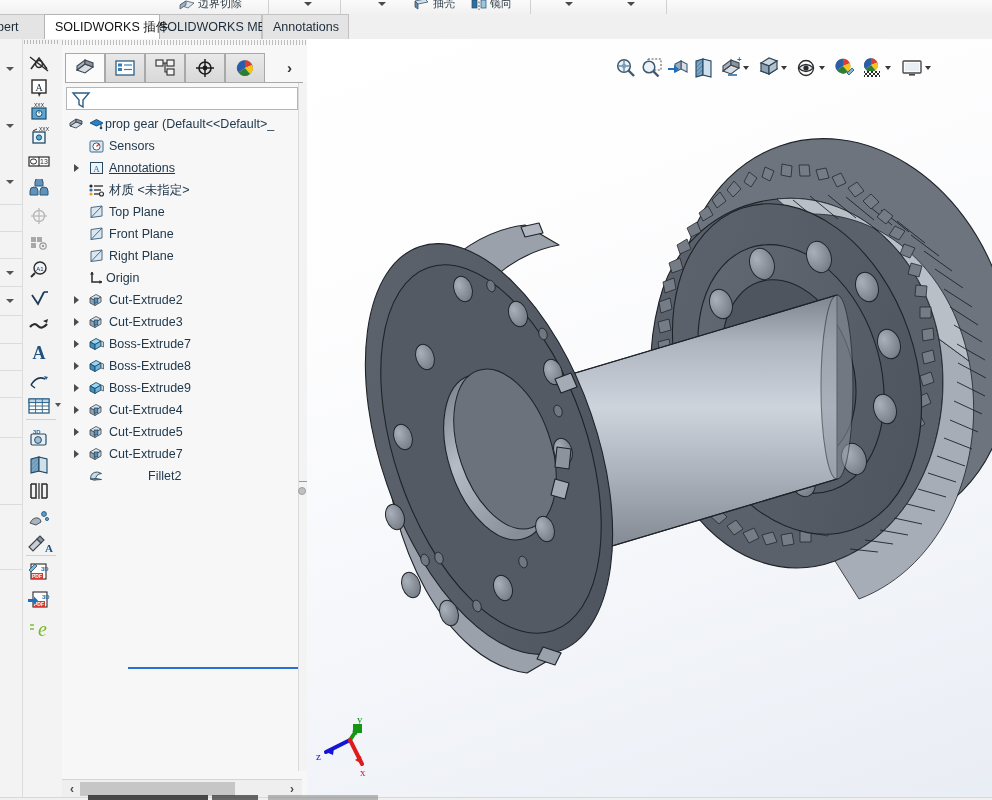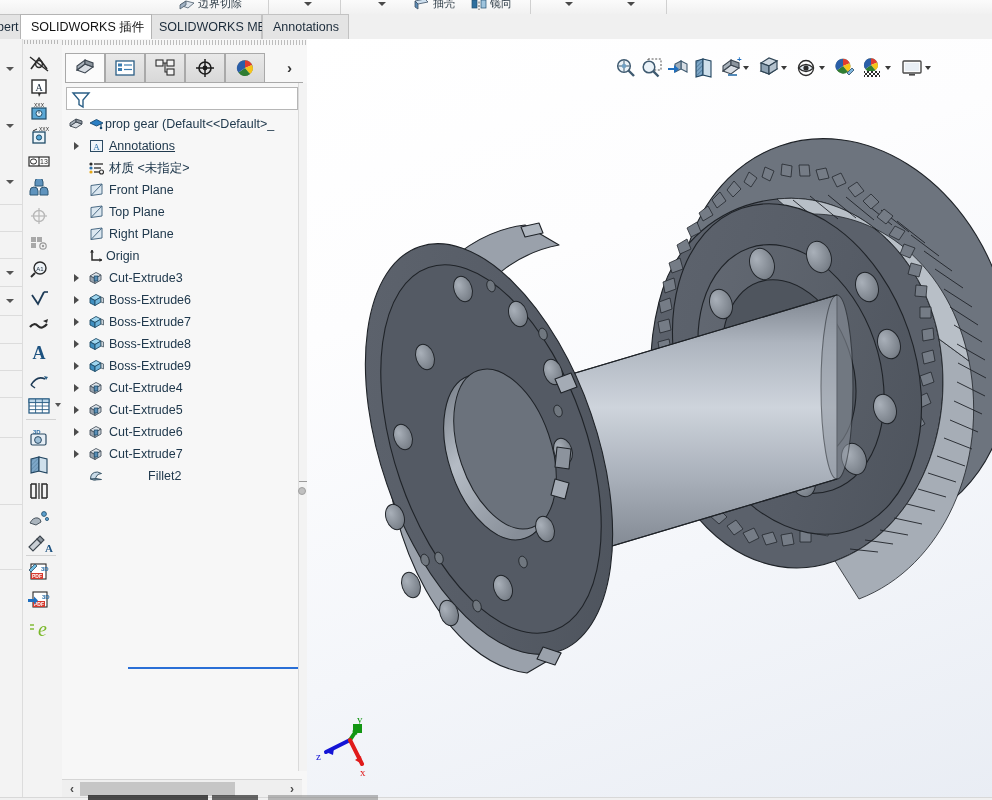--- a/index.html
+++ b/index.html
@@ -173,21 +173,21 @@
     <div class="rb-sep" style="left:530px;"></div>
     <div class="rb-caret" style="left:565px;"></div>
     <div class="rb-caret" style="left:627px;"></div>
     <div class="rb-sep" style="left:666px;"></div>
   </div>
 
   <div class="tabbar">
     <div class="tab clipped" style="left:-14px;width:62px;">
       <span>pert</span>
     </div>
-    <div class="tab active" style="left:20px;width:132px;text-align:center;">
+    <div class="tab active" style="left:44px;width:116px;text-align:center;">
       <span>SOLIDWORKS 插件</span>
     </div>
     <div class="tab" style="left:148px;width:114px;">
       <span>SOLIDWORKS MBD</span>
     </div>
     <div class="tab" style="left:262px;width:87px;">
       <span>Annotations</span>
     </div>
   </div>
 
@@ -451,20 +451,28 @@
               <path d="M8 3 L14 5 L14 8 L8 6 Z" fill="#8b949d" stroke="#3c4650" stroke-width="0.9"></path>
             </svg></span>
           <span class="tr-ico" style="left: 26px;"><svg width="17" height="16" viewBox="0 0 17 16">
               <path d="M2 7 L8.5 3.5 L15 7 L8.5 10 Z" fill="#2b7fc4" stroke="#16486f" stroke-width="0.9"></path>
               <path d="M13 8 v3.5" stroke="#16486f" stroke-width="1.1"></path>
               <circle cx="13" cy="12" r="1.3" fill="#16486f"></circle>
             </svg></span>
           <span class="tr-lab" style="left: 43px;">prop gear  (Default&lt;&lt;Default&gt;_</span>
         </div>
         <div class="tr">
+          <span class="tr-ico" style="left: 26px;"><svg width="17" height="16" viewBox="0 0 17 16">
+              <rect x="2" y="3" width="13" height="11" rx="1.2" fill="#dfe9f1" stroke="#3a6a8c" stroke-width="1"></rect>
+              <circle cx="8.5" cy="8.5" r="3.6" fill="#fff" stroke="#24516e" stroke-width="0.9"></circle>
+              <path d="M8.5 8.5 l2.4 -2.2" stroke="#c0392b" stroke-width="1.2"></path>
+            </svg></span>
+          <span class="tr-lab" style="left: 47px;">Sensors</span>
+        </div>
+        <div class="tr">
           <div class="tr-exp" style="left: 12px;"></div>
           <span class="tr-ico" style="left: 26px;"><svg width="17" height="16" viewBox="0 0 17 16">
               <rect x="2.5" y="2.5" width="12" height="11" fill="#eef4f9" stroke="#2b4a63" stroke-width="1"></rect>
               <text x="8.5" y="11.5" font-size="9" text-anchor="middle" fill="#2b6fa8" font-family="Liberation Serif, serif">A</text>
             </svg></span>
           <span class="tr-lab" style="left: 47px; text-decoration: underline;">Annotations</span>
         </div>
         <div class="tr">
           <span class="tr-ico" style="left: 26px;"><svg width="17" height="16" viewBox="0 0 17 16">
               <circle cx="3" cy="4" r="1.6" fill="#2b2b2b"></circle>
@@ -475,28 +483,28 @@
               <line x1="6" y1="12" x2="11" y2="12" stroke="#2b2b2b" stroke-width="1.3"></line>
               <circle cx="13.5" cy="12" r="2" fill="none" stroke="#2b2b2b" stroke-width="1.1"></circle>
             </svg></span>
           <span class="tr-lab" style="left: 47px;">材质 &lt;未指定&gt;</span>
         </div>
         <div class="tr">
           <span class="tr-ico" style="left: 26px;"><svg width="17" height="16" viewBox="0 0 17 16">
               <path d="M3 3.5 L14 2 L14 12 L3 13.5 Z" fill="#dbe7f0" stroke="#4a6a84" stroke-width="1"></path>
               <line x1="3" y1="13.5" x2="14" y2="2" stroke="#4a6a84" stroke-width="1"></line>
             </svg></span>
-          <span class="tr-lab" style="left: 47px;">Front Plane</span>
+          <span class="tr-lab" style="left: 47px;">Top Plane</span>
         </div>
         <div class="tr">
           <span class="tr-ico" style="left: 26px;"><svg width="17" height="16" viewBox="0 0 17 16">
               <path d="M3 3.5 L14 2 L14 12 L3 13.5 Z" fill="#dbe7f0" stroke="#4a6a84" stroke-width="1"></path>
               <line x1="3" y1="13.5" x2="14" y2="2" stroke="#4a6a84" stroke-width="1"></line>
             </svg></span>
-          <span class="tr-lab" style="left: 47px;">Top Plane</span>
+          <span class="tr-lab" style="left: 47px;">Front Plane</span>
         </div>
         <div class="tr">
           <span class="tr-ico" style="left: 26px;"><svg width="17" height="16" viewBox="0 0 17 16">
               <path d="M3 3.5 L14 2 L14 12 L3 13.5 Z" fill="#dbe7f0" stroke="#4a6a84" stroke-width="1"></path>
               <line x1="3" y1="13.5" x2="14" y2="2" stroke="#4a6a84" stroke-width="1"></line>
             </svg></span>
           <span class="tr-lab" style="left: 47px;">Right Plane</span>
         </div>
         <div class="tr">
           <span class="tr-ico" style="left: 26px;"><svg width="17" height="16" viewBox="0 0 17 16">
@@ -507,60 +515,60 @@
           <span class="tr-lab" style="left: 44px;">Origin</span>
         </div>
         <div class="tr">
           <div class="tr-exp" style="left: 12px;"></div>
           <span class="tr-ico" style="left: 26px;"><svg width="17" height="16" viewBox="0 0 17 16">
               <path d="M2 6 L8 2.5 L13 5 L7 8.5 Z" fill="#e2e7ec" stroke="#4a5560" stroke-width="0.9"></path>
               <path d="M2 6 L7 8.5 L7 13.5 L2 11 Z" fill="#9aa3ad" stroke="#4a5560" stroke-width="0.9"></path>
               <path d="M7 8.5 L13 5 L13 10 L7 13.5 Z" fill="#c3cad2" stroke="#4a5560" stroke-width="0.9"></path>
               <rect x="6.2" y="6" width="3.6" height="5" fill="#5a8fb8" stroke="#1f4c68" stroke-width="0.8"></rect>
             </svg></span>
+          <span class="tr-lab" style="left: 47px;">Cut-Extrude2</span>
+        </div>
+        <div class="tr">
+          <div class="tr-exp" style="left: 12px;"></div>
+          <span class="tr-ico" style="left: 26px;"><svg width="17" height="16" viewBox="0 0 17 16">
+              <path d="M2 6 L8 2.5 L13 5 L7 8.5 Z" fill="#e2e7ec" stroke="#4a5560" stroke-width="0.9"></path>
+              <path d="M2 6 L7 8.5 L7 13.5 L2 11 Z" fill="#9aa3ad" stroke="#4a5560" stroke-width="0.9"></path>
+              <path d="M7 8.5 L13 5 L13 10 L7 13.5 Z" fill="#c3cad2" stroke="#4a5560" stroke-width="0.9"></path>
+              <rect x="6.2" y="6" width="3.6" height="5" fill="#5a8fb8" stroke="#1f4c68" stroke-width="0.8"></rect>
+            </svg></span>
           <span class="tr-lab" style="left: 47px;">Cut-Extrude3</span>
         </div>
         <div class="tr">
           <div class="tr-exp" style="left: 12px;"></div>
           <span class="tr-ico" style="left: 26px;"><svg width="17" height="16" viewBox="0 0 17 16">
               <path d="M2 6 L8 2.5 L13 5 L7 8.5 Z" fill="#9fd6ef" stroke="#1f4c68" stroke-width="0.9"></path>
               <path d="M2 6 L7 8.5 L7 13.5 L2 11 Z" fill="#3f8fc0" stroke="#1f4c68" stroke-width="0.9"></path>
               <path d="M7 8.5 L13 5 L13 10 L7 13.5 Z" fill="#6fb4da" stroke="#1f4c68" stroke-width="0.9"></path>
               <path d="M13 5 L15.5 6 L15.5 11 L13 10 Z" fill="#c9d4dc" stroke="#4a5a66" stroke-width="0.8"></path>
             </svg></span>
-          <span class="tr-lab" style="left: 47px;">Boss-Extrude6</span>
+          <span class="tr-lab" style="left: 47px;">Boss-Extrude7</span>
         </div>
         <div class="tr">
           <div class="tr-exp" style="left: 12px;"></div>
           <span class="tr-ico" style="left: 26px;"><svg width="17" height="16" viewBox="0 0 17 16">
               <path d="M2 6 L8 2.5 L13 5 L7 8.5 Z" fill="#9fd6ef" stroke="#1f4c68" stroke-width="0.9"></path>
               <path d="M2 6 L7 8.5 L7 13.5 L2 11 Z" fill="#3f8fc0" stroke="#1f4c68" stroke-width="0.9"></path>
               <path d="M7 8.5 L13 5 L13 10 L7 13.5 Z" fill="#6fb4da" stroke="#1f4c68" stroke-width="0.9"></path>
               <path d="M13 5 L15.5 6 L15.5 11 L13 10 Z" fill="#c9d4dc" stroke="#4a5a66" stroke-width="0.8"></path>
             </svg></span>
-          <span class="tr-lab" style="left: 47px;">Boss-Extrude7</span>
+          <span class="tr-lab" style="left: 47px;">Boss-Extrude8</span>
         </div>
         <div class="tr">
           <div class="tr-exp" style="left: 12px;"></div>
           <span class="tr-ico" style="left: 26px;"><svg width="17" height="16" viewBox="0 0 17 16">
               <path d="M2 6 L8 2.5 L13 5 L7 8.5 Z" fill="#9fd6ef" stroke="#1f4c68" stroke-width="0.9"></path>
               <path d="M2 6 L7 8.5 L7 13.5 L2 11 Z" fill="#3f8fc0" stroke="#1f4c68" stroke-width="0.9"></path>
               <path d="M7 8.5 L13 5 L13 10 L7 13.5 Z" fill="#6fb4da" stroke="#1f4c68" stroke-width="0.9"></path>
               <path d="M13 5 L15.5 6 L15.5 11 L13 10 Z" fill="#c9d4dc" stroke="#4a5a66" stroke-width="0.8"></path>
             </svg></span>
-          <span class="tr-lab" style="left: 47px;">Boss-Extrude8</span>
-        </div>
-        <div class="tr">
-          <div class="tr-exp" style="left: 12px;"></div>
-          <span class="tr-ico" style="left: 26px;"><svg width="17" height="16" viewBox="0 0 17 16">
-              <path d="M2 6 L8 2.5 L13 5 L7 8.5 Z" fill="#9fd6ef" stroke="#1f4c68" stroke-width="0.9"></path>
-              <path d="M2 6 L7 8.5 L7 13.5 L2 11 Z" fill="#3f8fc0" stroke="#1f4c68" stroke-width="0.9"></path>
-              <path d="M7 8.5 L13 5 L13 10 L7 13.5 Z" fill="#6fb4da" stroke="#1f4c68" stroke-width="0.9"></path>
-              <path d="M13 5 L15.5 6 L15.5 11 L13 10 Z" fill="#c9d4dc" stroke="#4a5a66" stroke-width="0.8"></path>
-            </svg></span>
           <span class="tr-lab" style="left: 47px;">Boss-Extrude9</span>
         </div>
         <div class="tr">
           <div class="tr-exp" style="left: 12px;"></div>
           <span class="tr-ico" style="left: 26px;"><svg width="17" height="16" viewBox="0 0 17 16">
               <path d="M2 6 L8 2.5 L13 5 L7 8.5 Z" fill="#e2e7ec" stroke="#4a5560" stroke-width="0.9"></path>
               <path d="M2 6 L7 8.5 L7 13.5 L2 11 Z" fill="#9aa3ad" stroke="#4a5560" stroke-width="0.9"></path>
               <path d="M7 8.5 L13 5 L13 10 L7 13.5 Z" fill="#c3cad2" stroke="#4a5560" stroke-width="0.9"></path>
               <rect x="6.2" y="6" width="3.6" height="5" fill="#5a8fb8" stroke="#1f4c68" stroke-width="0.8"></rect>
             </svg></span>
@@ -568,30 +576,20 @@
         </div>
         <div class="tr">
           <div class="tr-exp" style="left: 12px;"></div>
           <span class="tr-ico" style="left: 26px;"><svg width="17" height="16" viewBox="0 0 17 16">
               <path d="M2 6 L8 2.5 L13 5 L7 8.5 Z" fill="#e2e7ec" stroke="#4a5560" stroke-width="0.9"></path>
               <path d="M2 6 L7 8.5 L7 13.5 L2 11 Z" fill="#9aa3ad" stroke="#4a5560" stroke-width="0.9"></path>
               <path d="M7 8.5 L13 5 L13 10 L7 13.5 Z" fill="#c3cad2" stroke="#4a5560" stroke-width="0.9"></path>
               <rect x="6.2" y="6" width="3.6" height="5" fill="#5a8fb8" stroke="#1f4c68" stroke-width="0.8"></rect>
             </svg></span>
           <span class="tr-lab" style="left: 47px;">Cut-Extrude5</span>
-        </div>
-        <div class="tr">
-          <div class="tr-exp" style="left: 12px;"></div>
-          <span class="tr-ico" style="left: 26px;"><svg width="17" height="16" viewBox="0 0 17 16">
-              <path d="M2 6 L8 2.5 L13 5 L7 8.5 Z" fill="#e2e7ec" stroke="#4a5560" stroke-width="0.9"></path>
-              <path d="M2 6 L7 8.5 L7 13.5 L2 11 Z" fill="#9aa3ad" stroke="#4a5560" stroke-width="0.9"></path>
-              <path d="M7 8.5 L13 5 L13 10 L7 13.5 Z" fill="#c3cad2" stroke="#4a5560" stroke-width="0.9"></path>
-              <rect x="6.2" y="6" width="3.6" height="5" fill="#5a8fb8" stroke="#1f4c68" stroke-width="0.8"></rect>
-            </svg></span>
-          <span class="tr-lab" style="left: 47px;">Cut-Extrude6</span>
         </div>
         <div class="tr">
           <div class="tr-exp" style="left: 12px;"></div>
           <span class="tr-ico" style="left: 26px;"><svg width="17" height="16" viewBox="0 0 17 16">
               <path d="M2 6 L8 2.5 L13 5 L7 8.5 Z" fill="#e2e7ec" stroke="#4a5560" stroke-width="0.9"></path>
               <path d="M2 6 L7 8.5 L7 13.5 L2 11 Z" fill="#9aa3ad" stroke="#4a5560" stroke-width="0.9"></path>
               <path d="M7 8.5 L13 5 L13 10 L7 13.5 Z" fill="#c3cad2" stroke="#4a5560" stroke-width="0.9"></path>
               <rect x="6.2" y="6" width="3.6" height="5" fill="#5a8fb8" stroke="#1f4c68" stroke-width="0.8"></rect>
             </svg></span>
           <span class="tr-lab" style="left: 47px;">Cut-Extrude7</span>

